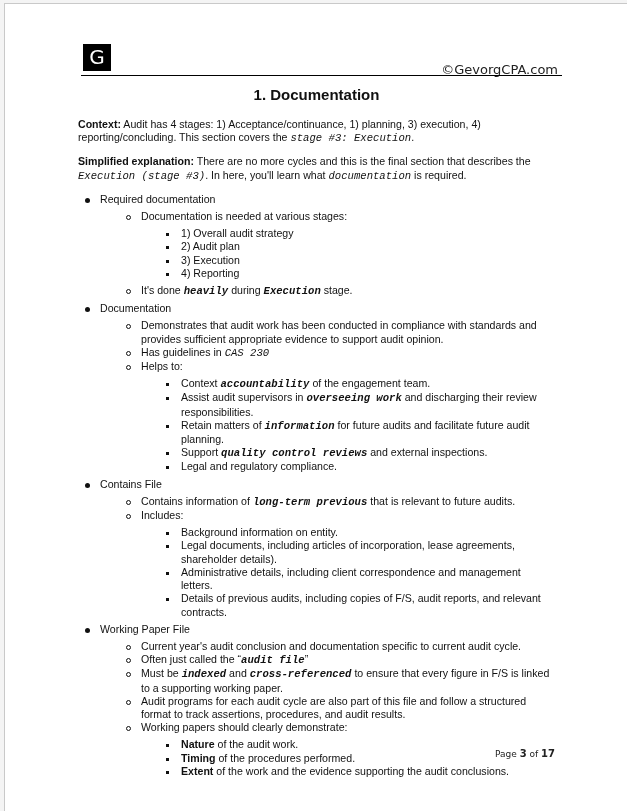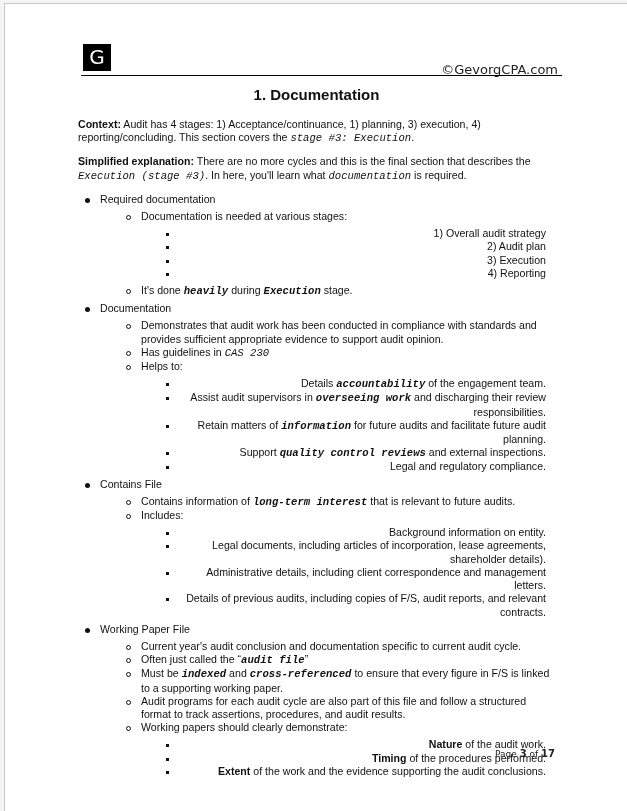--- a/index.html
+++ b/index.html
@@ -44,21 +44,21 @@
     .l1 > li { position: relative; padding-left: 18px; }
     .l1 > li::before {
       content: ""; position: absolute; left: 3px; top: 5px;
       width: 5px; height: 5px; border-radius: 50%; background: #111;
     }
     .l2 > li { position: relative; padding-left: 37px; }
     .l2 > li::before {
       content: ""; position: absolute; left: 22px; top: 5px;
       width: 3px; height: 3px; border: 1px solid #111; border-radius: 50%;
     }
-    .l3 > li { position: relative; padding-left: 36px; text-align: right; }
+    .l3 > li { position: relative; padding-left: 36px; }
     .l3 > li::before {
       content: ""; position: absolute; left: 21px; top: 6px;
       width: 3px; height: 3px; background: #111;
     }
     .footer {
       position: absolute; right: 72px; top: 748px;
       font-family: "DejaVu Sans", sans-serif; font-size: 9px; color: #222; margin-left: 24px;
     }
     .footer .n { font-weight: bold; font-size: 10px; }
   </style>
@@ -93,34 +93,34 @@
       </ul>
     </li>
 
     <li>
       <span>Documentation</span>
       <ul class="l2">
         <li>Demonstrates that audit work has been conducted in compliance with standards and provides sufficient appropriate evidence to support audit opinion.</li>
         <li><span>Has guidelines in </span><i>CAS 230</i></li>
         <li><span>Helps to:</span>
           <ul class="l3">
-            <li><span>Details </span><b><i>accountability</i></b><span> of the engagement team.</span></li>
+            <li><span>Context </span><b><i>accountability</i></b><span> of the engagement team.</span></li>
             <li><span>Assist audit supervisors in </span><b><i>overseeing work</i></b><span> and discharging their review responsibilities.</span></li>
             <li><span>Retain matters of </span><b><i>information</i></b><span> for future audits and facilitate future audit planning.</span></li>
             <li><span>Support </span><b><i>quality control reviews</i></b><span> and external inspections.</span></li>
             <li><span>Legal and regulatory compliance.</span></li>
           </ul>
         </li>
       </ul>
     </li>
 
     <li>
       <span>Contains File</span>
       <ul class="l2">
-        <li><span>Contains information of </span><b><i>long-term interest</i></b><span> that is relevant to future audits.</span></li>
+        <li><span>Contains information of </span><b><i>long-term previous</i></b><span> that is relevant to future audits.</span></li>
         <li><span>Includes:</span>
           <ul class="l3">
             <li>Background information on entity.</li>
             <li>Legal documents, including articles of incorporation, lease agreements, shareholder details).</li>
             <li>Administrative details, including client correspondence and management letters.</li>
             <li>Details of previous audits, including copies of F/S, audit reports, and relevant contracts.</li>
           </ul>
         </li>
       </ul>
     </li>

